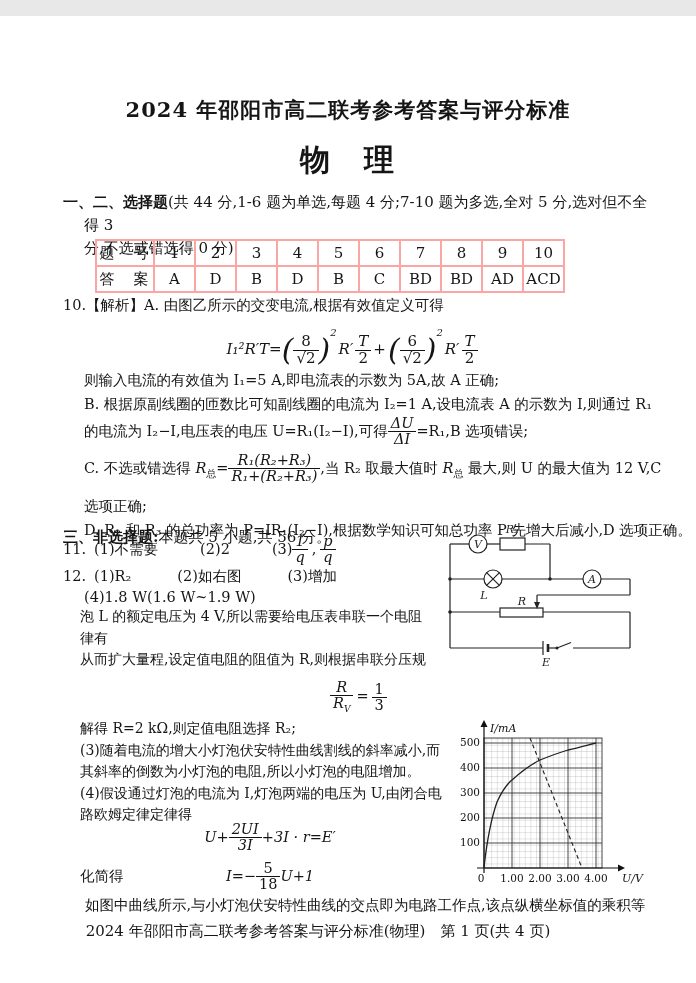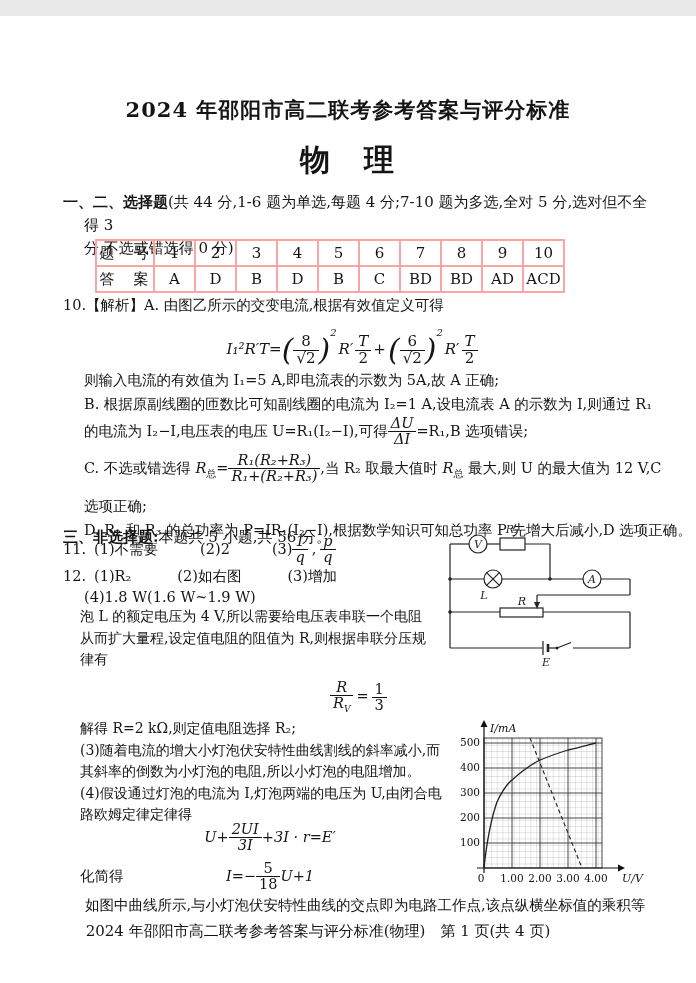--- a/index.html
+++ b/index.html
@@ -124,22 +124,22 @@
     <span class="gap" style="margin-right:8px;">11.</span><span class="gap">(1)不需要</span><span class="gap">(2)2</span><span>(3)</span><span class="fr mi"><span class="n">1</span><span class="d">q</span></span><span style="margin:0 4px;">,</span><span class="fr mi"><span class="n">p</span><span class="d">q</span></span>
   </div>
 
   <div id="q12a" class="abs nowrap">
     <span style="margin-right:8px;">12.</span><span class="gap">(1)R₂</span><span class="gap">(2)如右图</span><span>(3)增加</span>
   </div>
   <div id="q12b" class="abs nowrap">(4)1.8 W(1.6 W~1.9 W)</div>
 
   <div id="jx" class="abs small-txt">
     <div class="nowrap">泡 L 的额定电压为 4 V,所以需要给电压表串联一个电阻</div>
+    <div class="nowrap">律有</div>
     <div class="nowrap">从而扩大量程,设定值电阻的阻值为 R,则根据串联分压规</div>
-    <div class="nowrap">律有</div>
   </div>
 
   <div id="f-rv" class="abs formula nowrap">
     <span class="fr mi"><span class="n">R</span><span class="d"><span>R</span><span class="subi">V</span></span></span><span style="font-style:normal;margin:0 3px;">=</span><span class="fr" style="font-style:normal"><span class="n">1</span><span class="d">3</span></span>
   </div>
 
   <div id="jx2" class="abs small-txt">
     <div class="nowrap">解得 R=2 kΩ,则定值电阻选择 R₂;</div>
     <div class="nowrap">(3)随着电流的增大小灯泡伏安特性曲线割线的斜率减小,而</div>
     <div class="nowrap">其斜率的倒数为小灯泡的电阻,所以小灯泡的电阻增加。</div>

